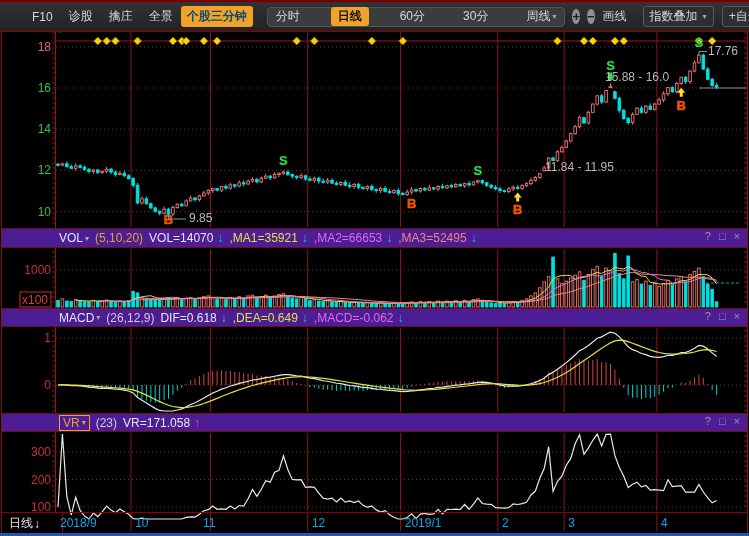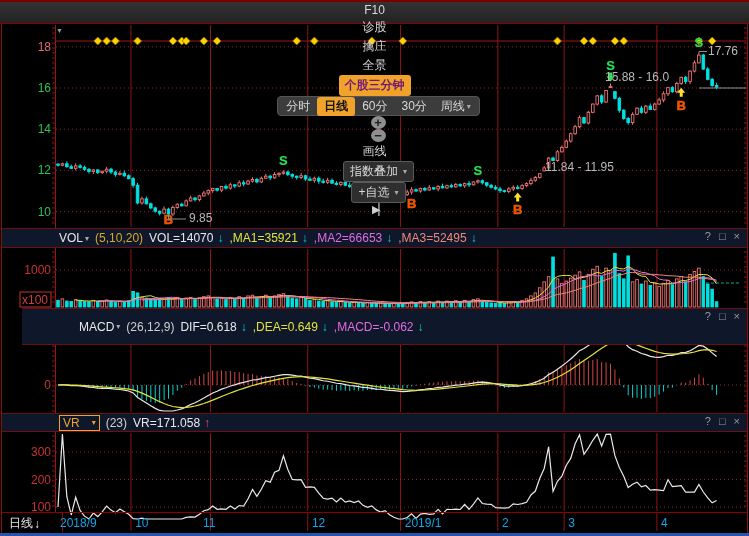--- a/index.html
+++ b/index.html
@@ -1,43 +1,43 @@
 <!DOCTYPE html>
 <html><head>
 <meta charset="utf-8">
 <style>
   html,body{margin:0;padding:0;background:#000;}
   .app{position:relative;width:749px;height:536px;background:#000;overflow:hidden;
        font-family:"Liberation Sans","DejaVu Sans",sans-serif;-webkit-font-smoothing:antialiased;}
   
-  .toolbar{position:absolute;top:0;left:0;right:0;height:24px;box-sizing:border-box;
+  .toolbar{position:absolute;top:0;left:0;right:0;height:32px;box-sizing:border-box;
     background:linear-gradient(#333,#222);border-top:2px solid #7a0000;border-bottom:1px solid #8b0000;
-    display:flex;align-items:center;padding:0 15px;color:#d8d8d8;font-size:12px;z-index:5;flex-direction:column;}
+    display:flex;align-items:center;padding:0 24px;color:#d8d8d8;font-size:12px;z-index:5;}
   .tbtn{padding:1px 8px;white-space:nowrap;cursor:default;}
-  .tbtn.orange{background:#f0a22a;color:#701a75;border-radius:3px;padding:2px 6px;font-weight:bold;}
+  .tbtn.orange{background:#f0a22a;color:#0c4a6e;border-radius:3px;padding:2px 6px;font-weight:bold;}
   .pgroup{display:flex;align-items:center;background:#3c3c3c;border:1px solid #555;border-radius:4px;
-    margin-left:8px;padding:0 1px;height:18px;}
+    margin-left:14px;padding:0 1px;height:18px;gap:24px;}
   .pitem{padding:1px 7px;border-radius:3px;white-space:nowrap;display:flex;align-items:center;gap:2px;}
   .pitem.active{background:#f0a22a;color:#151515;font-weight:bold;}
   .caret{font-size:8px;color:#aaa;}
   .circ{width:15px;height:15px;border-radius:50%;background:#8f8f8f;color:#1d1d1d;display:inline-flex;
     align-items:center;justify-content:center;font-weight:bold;font-size:13px;line-height:1;margin-left:7px;}
   .flexspacer{flex:1;}
   .obtn{border:1px solid #5a5a5a;border-radius:3px;padding:1px 6px;display:inline-flex;gap:5px;
     align-items:center;margin-left:8px;background:#2e2e2e;white-space:nowrap;}
   .expand{font-size:11px;letter-spacing:-2px;color:#cfcfcf;margin-left:8px;}
   
   #chart-svg{position:absolute;top:0;left:0;z-index:1;}
   #main-caret{position:absolute;left:56px;top:27px;font-size:7px;color:#999;z-index:2;line-height:1;}
   
-  .phead{position:absolute;left:2px;right:2px;box-sizing:border-box;background:#0f172a;
+  .phead{position:absolute;left:2px;right:2px;box-sizing:border-box;background:#4c1d95;
     border-top:1px solid #6e0f0f;border-bottom:1px solid #6e0f0f;display:flex;align-items:center;
     gap:6px;font-size:12px;color:#ddd;padding-left:57px;z-index:3;white-space:nowrap;}
   .ph-name{display:flex;align-items:center;gap:2px;color:#e8e8e8;}
-  .vrbox{border:1px solid #f0a22a;color:#f0a22a;padding:0 3px;display:flex;align-items:center;gap:12px;}
+  .vrbox{border:1px solid #f0a22a;color:#f0a22a;padding:0 3px;display:flex;align-items:center;gap:2px;}
   .vrbox .caret{color:#f0a22a;}
   .c-params{color:#d8a82a;} .c-params2{color:#cfcfcf;}
   .c-white{color:#e8e8e8;} .c-yellow{color:#e2e23c;} .c-magenta{color:#e26ce2;} .c-salmon{color:#f08878;}
   .arrc{color:#00d2d2;font-weight:bold;margin-left:-2px;}
   .arrr{color:#ff4466;font-weight:bold;margin-left:-2px;}
   .pbtns{position:absolute;right:7px;top:1px;display:flex;gap:8px;color:#9a9a9a;font-size:11px;}
   .pbtns span{cursor:default;}
   
   .xbar{position:absolute;left:2px;right:2px;top:512px;height:21px;border-top:1px solid #8b0000;
     z-index:3;font-size:12px;}
@@ -995,21 +995,21 @@
     <span class="arrc">↓</span>
     <span class="c-salmon">,MA3=52495</span>
     <span class="arrc">↓</span>
     <span class="pbtns">
       <span>?</span>
       <span>□</span>
       <span>×</span>
     </span>
   </div>
 
-  <div class="phead" style="top:308px;height:37px;margin-left:20px;">
+  <div class="phead" style="top:308px;height:19px;">
     <span class="ph-name">
       <span>MACD</span>
       <span class="caret">▾</span>
     </span>
     <span class="c-params2">(26,12,9)</span>
     <span class="c-white">DIF=0.618</span>
     <span class="arrc">↓</span>
     <span class="c-yellow">,DEA=0.649</span>
     <span class="arrc">↓</span>
     <span class="c-magenta">,MACD=-0.062</span>

